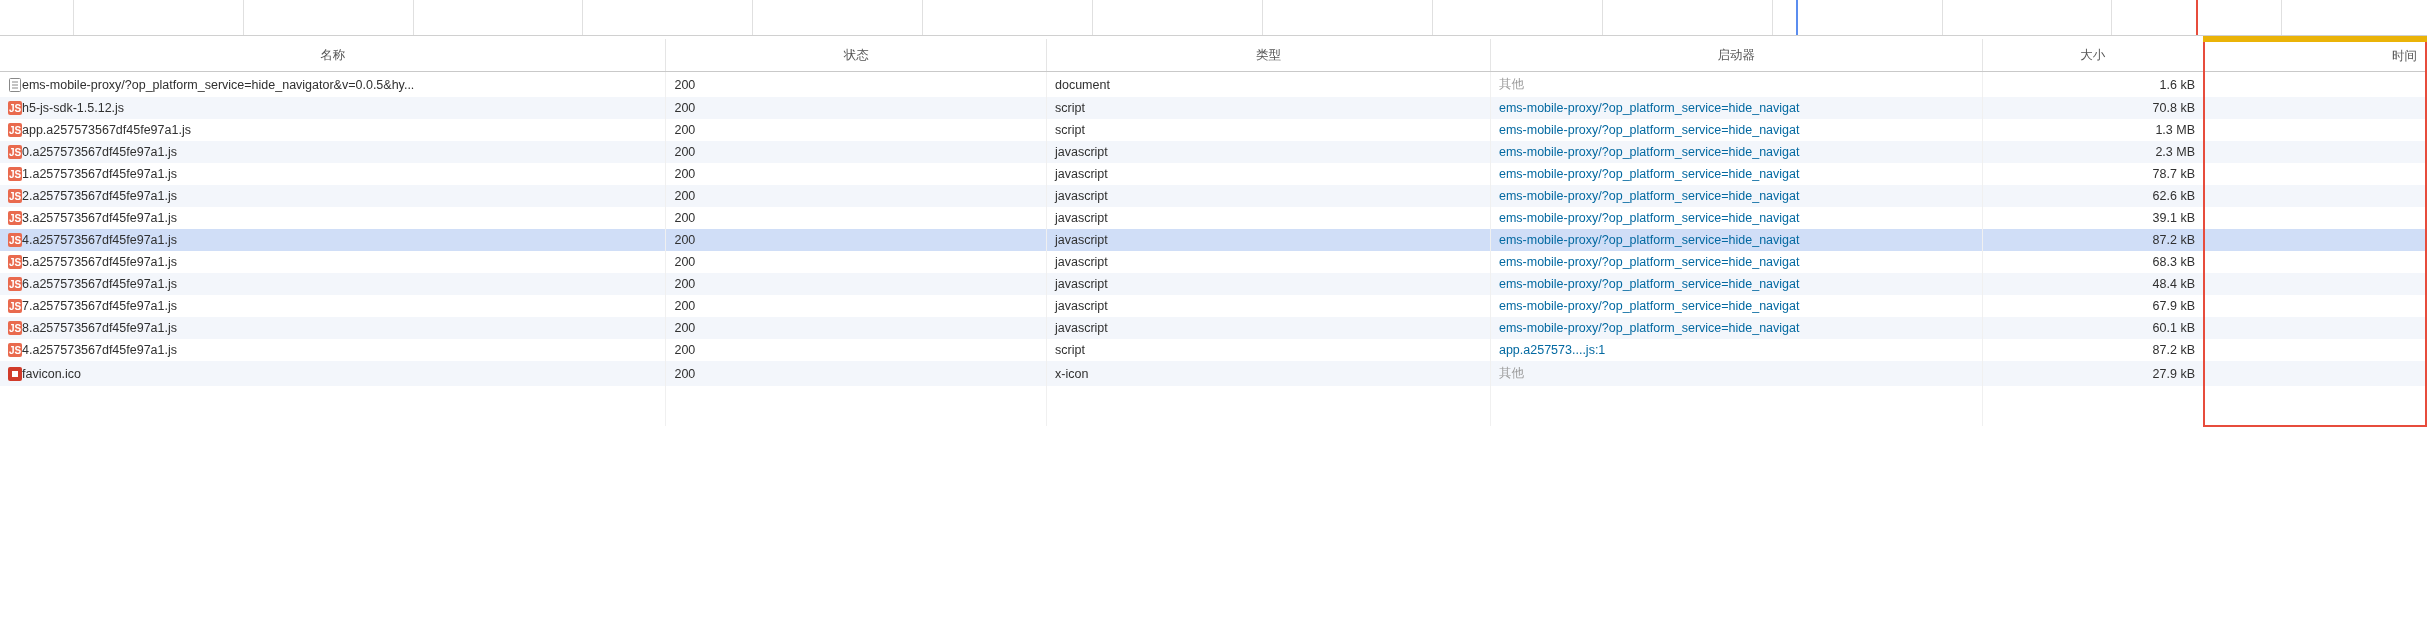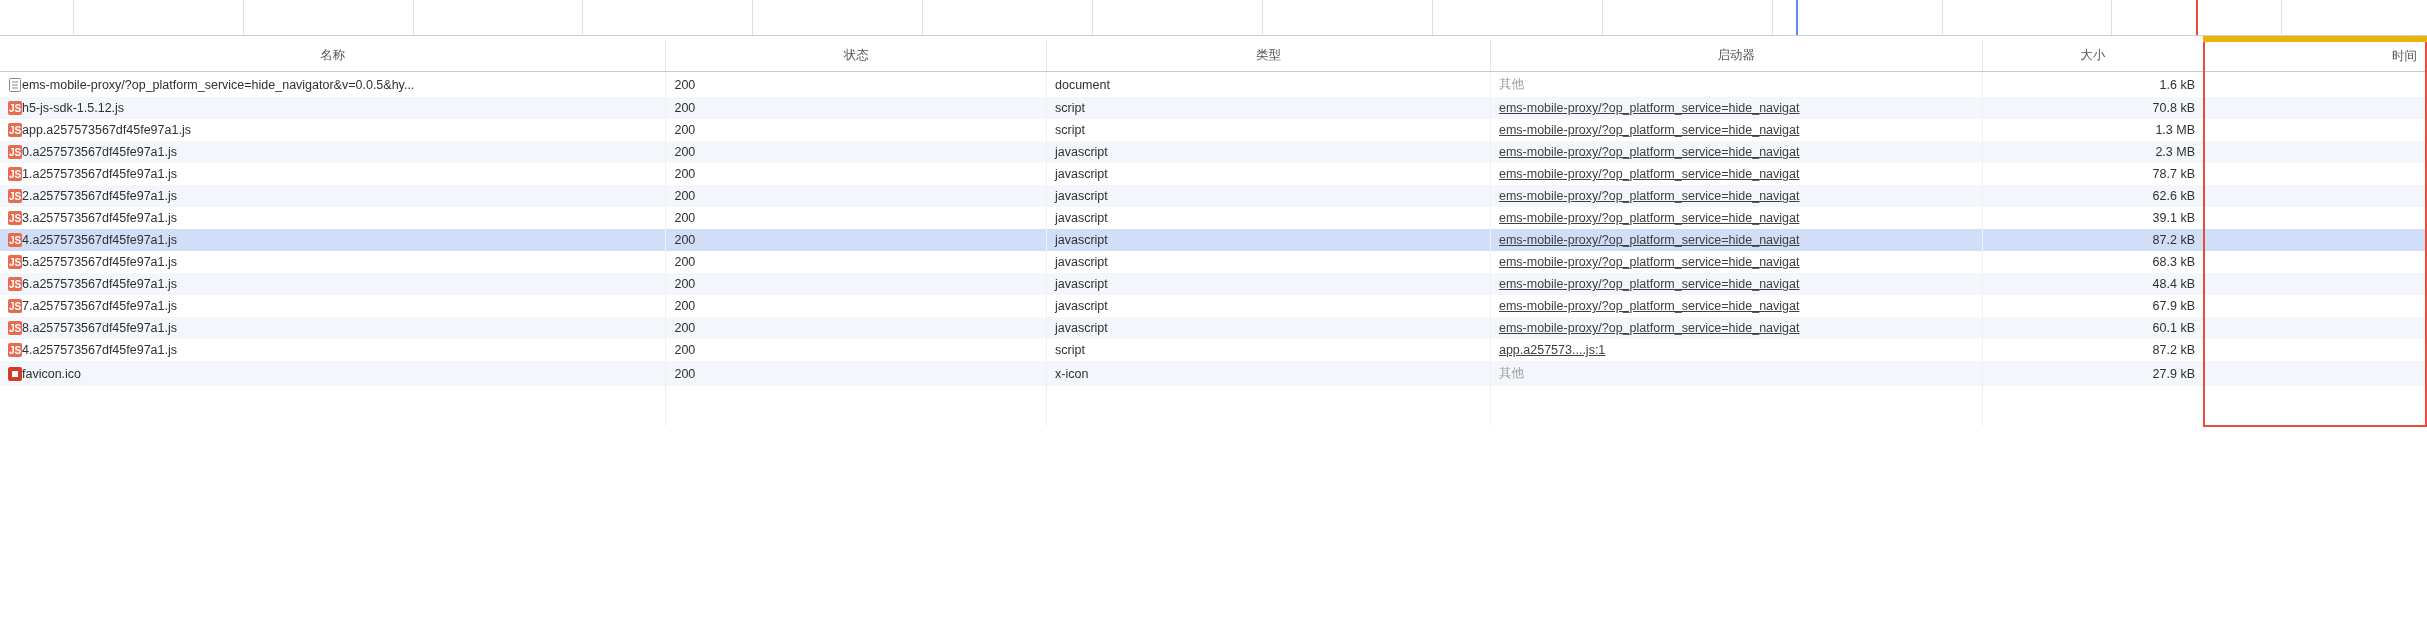--- a/index.html
+++ b/index.html
@@ -10,21 +10,21 @@
   .waterfall-stub .line-blue { position: absolute; top: 0; bottom: 0; width: 2px; background: #5b8def; }
 
   .table { width: 100%; border-collapse: collapse; table-layout: fixed; }
   .table th { text-align: center; font-weight: normal; color: #555; background: #fff; border-bottom: 1px solid #c9c9c9; padding: 6px 8px 6px 8px; border-right: 1px solid #e5e5e5; position: relative; }
   .table th.size, .table th.time { }
   .table td { padding: 4px 8px; white-space: nowrap; overflow: hidden; text-overflow: ellipsis; border-right: 1px solid #f0f0f0; }
   .table tbody tr:nth-child(even) { background: #f3f6fb; }
   .table tbody tr:nth-child(odd) { background: #ffffff; }
   .table tbody tr.selected { background: #d0def7 !important; }
   .table td.size { text-align: right; }
-  .table td.initiator a { color: #404040; text-decoration: underline; cursor: pointer; }
+  .table td.initiator a { color: #0369a1; cursor: pointer; }
   .table td.initiator .other { color: #9a9a9a; }
 
   .name-cell { display: flex; align-items: center; }
   .icon { width: 14px; height: 14px; display: inline-flex; align-items: center; justify-content: center; flex: 0 0 14px; }
   .icon-doc svg rect { fill: #fff; stroke: #888; }
   .icon-doc svg line { stroke: #888; }
   .icon-js { background: #e96a4e; color: #fff; font-size: 10px; font-weight: bold; border-radius: 2px; }
   .icon-fav { background: #d13b2a; border-radius: 2px; }
   .table th.time, .table td.time { border-left: 2px solid #e74c3c; border-right: 2px solid #e74c3c; text-align: right; }
   .table th.time { border-top: 6px solid #eab308; }

